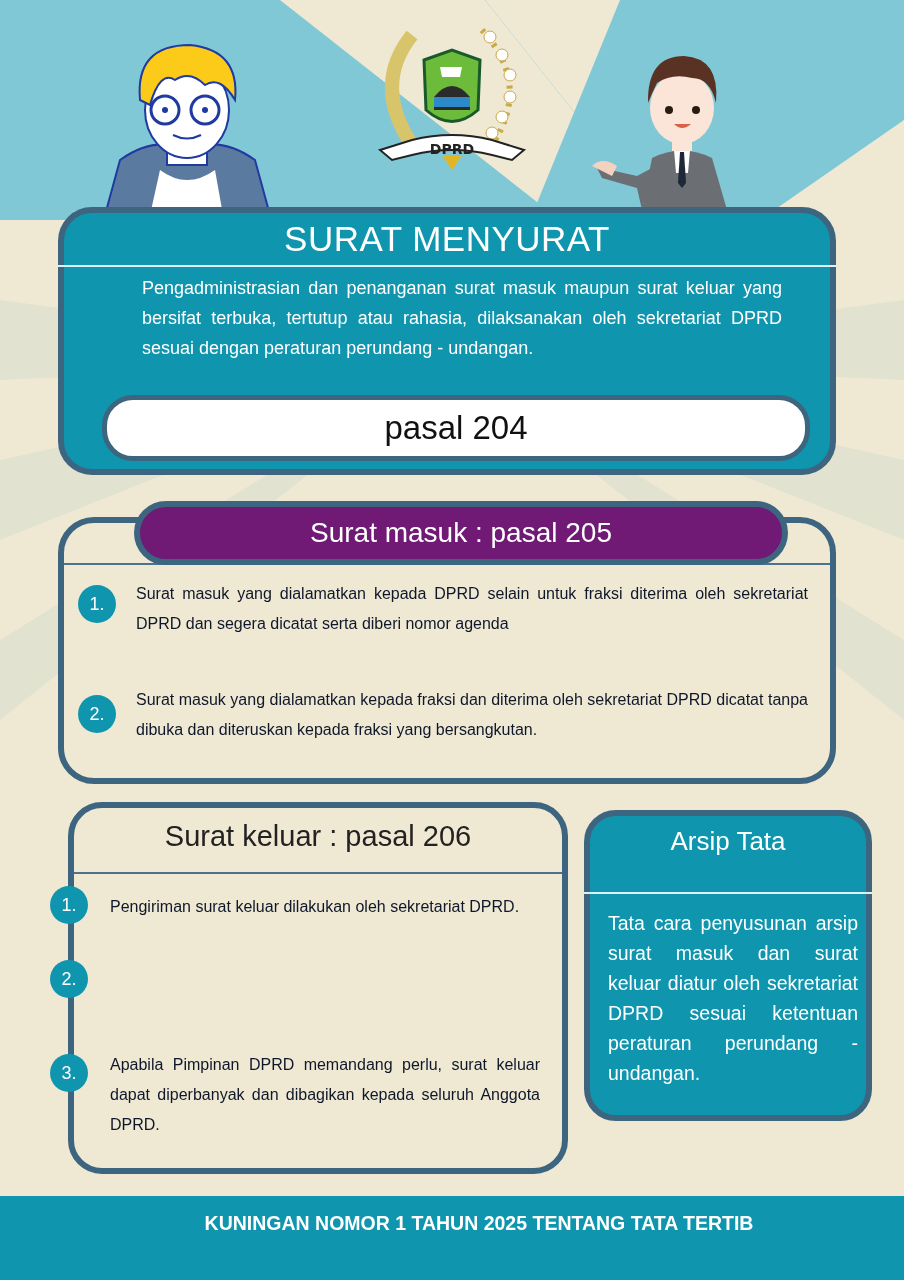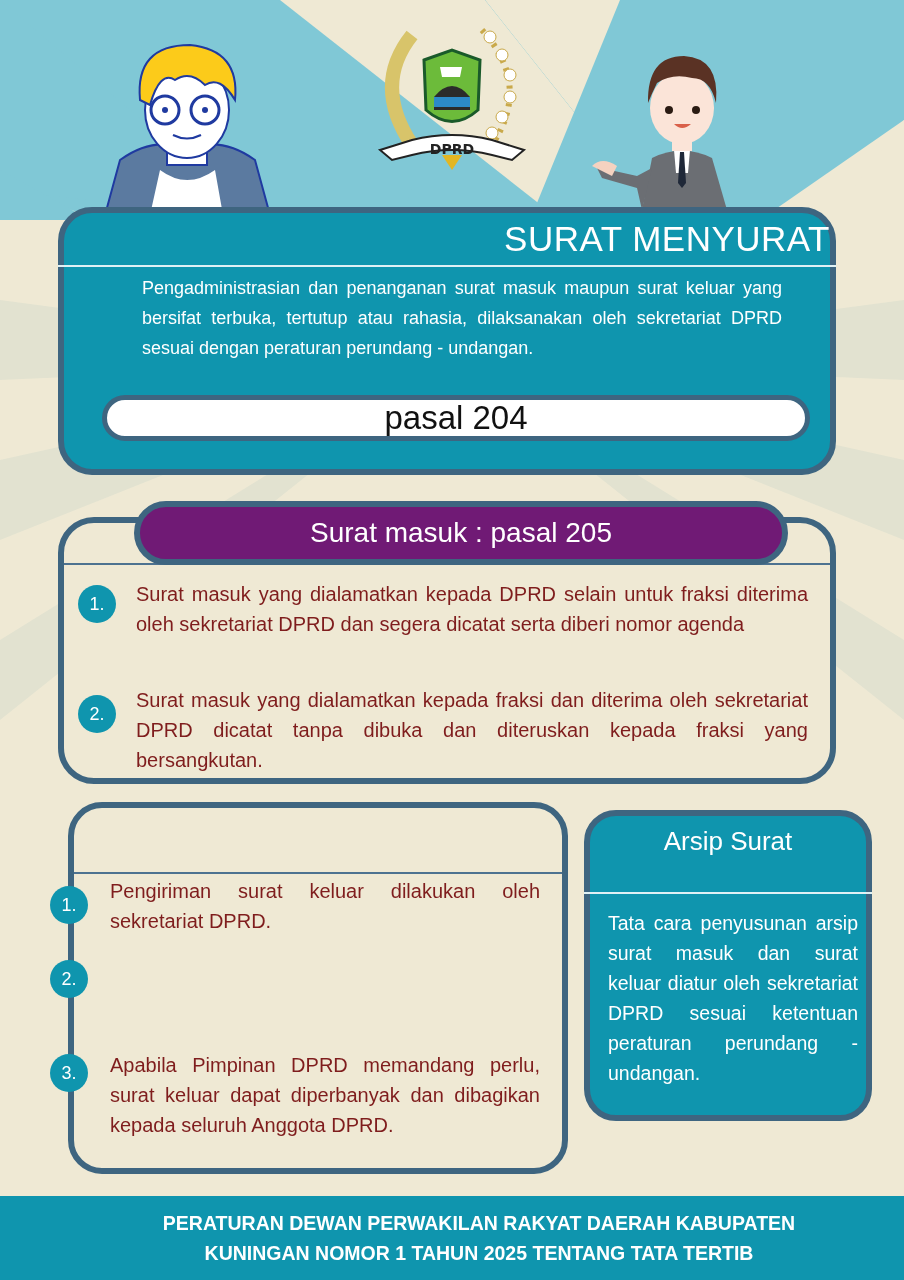--- a/index.html
+++ b/index.html
@@ -2,32 +2,32 @@
 <html><head>
 <meta charset="utf-8">
 <style>
   * { box-sizing: border-box; margin: 0; padding: 0; }
   body { width: 904px; height: 1280px; overflow: hidden; background: #efe9d4; font-family: "Liberation Sans", sans-serif; position: relative; }
   .bg { position: absolute; inset: 0; z-index: 0; }
   .abs { position: absolute; }
 
   
   #main-box { left: 58px; top: 207px; width: 778px; height: 268px; border-radius: 34px; background: #0f95ae; border: 6px solid #3e6580; z-index: 2; }
-  #main-title { position: absolute; left: 0; right: 0; top: 6px; text-align: right; color: #fff; font-size: 35px; letter-spacing: 0.5px; }
+  #main-title { position: absolute; left: 0; right: 0; top: 6px; text-align: center; color: #fff; font-size: 35px; letter-spacing: 0.5px; }
   #main-divider { position: absolute; left: -6px; right: -6px; top: 52px; height: 2px; background: #dff1f5; }
   #main-text { position: absolute; left: 78px; right: 48px; top: 60px; color: #fff; font-size: 18px; line-height: 30px; text-align: justify; }
-  #pasal-pill { position: absolute; left: 38px; right: 20px; top: 182px; height: 46px; background: #fff; border: 5px solid #3e6580; border-radius: 31px; display: flex; align-items: center; justify-content: center; font-size: 33px; color: #111; }
+  #pasal-pill { position: absolute; left: 38px; right: 20px; top: 182px; height: 66px; background: #fff; border: 5px solid #3e6580; border-radius: 31px; display: flex; align-items: center; justify-content: center; font-size: 33px; color: #111; }
 
   
   #masuk-box { left: 58px; top: 517px; width: 778px; height: 267px; border-radius: 36px; border: 6px solid #3e6580; background: #efe9d4; z-index: 2; }
   #masuk-divider { position: absolute; left: 0; right: 0; top: 40px; height: 2px; background: #4d7290; }
   #masuk-header { left: 134px; top: 501px; width: 654px; height: 64px; border-radius: 32px; background: #701a75; border: 6px solid #3e6580; z-index: 3; display: flex; align-items: center; justify-content: center; color: #fff; font-size: 28px; }
   .list-item { position: absolute; display: flex; }
   .num { position: absolute; width: 38px; height: 38px; border-radius: 50%; background: #0f95ae; color: #fff; font-size: 18px; display: flex; align-items: center; justify-content: center; }
-  .item-text { color: #7f1d1d; font-size: 20px; line-height: 30px; text-align: justify; }
+  .item-text { color: #0f172a; font-size: 16px; line-height: 30px; text-align: justify; }
 
   
   #keluar-box { left: 68px; top: 802px; width: 500px; height: 372px; border-radius: 34px; border: 6px solid #3e6580; background: #efe9d4; z-index: 2; }
   #keluar-title { position: absolute; left: 0; right: 0; top: 12px; text-align: center; font-size: 29px; color: #222; }
   #keluar-divider { position: absolute; left: 0; right: 0; top: 64px; height: 2px; background: #4d7290; }
 
   
   #arsip-box { left: 584px; top: 810px; width: 288px; height: 311px; border-radius: 32px; background: #0f95ae; border: 6px solid #3e6580; z-index: 2; }
   #arsip-title { position: absolute; left: 0; right: 0; top: 12px; text-align: center; font-size: 26px; color: #fff; line-height: 26px; }
   #arsip-divider { position: absolute; left: -6px; right: -6px; top: 76px; height: 2px; background: #dff1f5; }
@@ -123,36 +123,36 @@
     <div class="item-text">Surat masuk yang dialamatkan kepada DPRD selain untuk fraksi diterima oleh sekretariat DPRD dan segera dicatat serta diberi nomor agenda</div>
   </div>
   <div class="num" style="left:14px;top:172px">2.</div>
   <div class="list-item" style="left:72px;top:162px;width:672px">
     <div class="item-text">Surat masuk yang dialamatkan kepada fraksi dan diterima oleh sekretariat DPRD dicatat tanpa dibuka dan diteruskan kepada fraksi yang  bersangkutan.</div>
   </div>
 </div>
 <div id="masuk-header" class="abs">Surat masuk : pasal 205</div>
 
 <div id="keluar-box" class="abs">
+  <div id="keluar-title">Surat keluar : pasal 206</div>
   <div id="keluar-divider"></div>
   <div class="num" style="left:-24px;top:78px">1.</div>
-  <div class="list-item" style="left:36px;top:68px;width:430px">
+  <div class="list-item" style="left:36px;top:84px;width:430px">
     <div class="item-text">Pengiriman surat keluar dilakukan oleh sekretariat DPRD.</div>
   </div>
   <div class="num" style="left:-24px;top:152px">2.</div>
   <div class="num" style="left:-24px;top:246px">3.</div>
   <div class="list-item" style="left:36px;top:242px;width:430px">
     <div class="item-text">Apabila Pimpinan DPRD memandang perlu, surat keluar dapat diperbanyak dan dibagikan kepada seluruh Anggota DPRD.</div>
   </div>
 </div>
 
 <div id="arsip-box" class="abs">
   <div id="arsip-title">
-    <div>Arsip Surat</div>
+    <div>Arsip Tata</div>
   </div>
   <div id="arsip-divider"></div>
   <div id="arsip-text">Tata cara penyusunan arsip surat masuk dan surat keluar diatur oleh sekretariat DPRD sesuai ketentuan peraturan perundang - undangan.</div>
 </div>
 
 <div id="footer" class="abs">
-  <div>PERATURAN DEWAN PERWAKILAN RAKYAT DAERAH KABUPATEN</div>
   <div>KUNINGAN NOMOR 1 TAHUN 2025 TENTANG TATA TERTIB</div>
 </div>
 
 </body></html>

